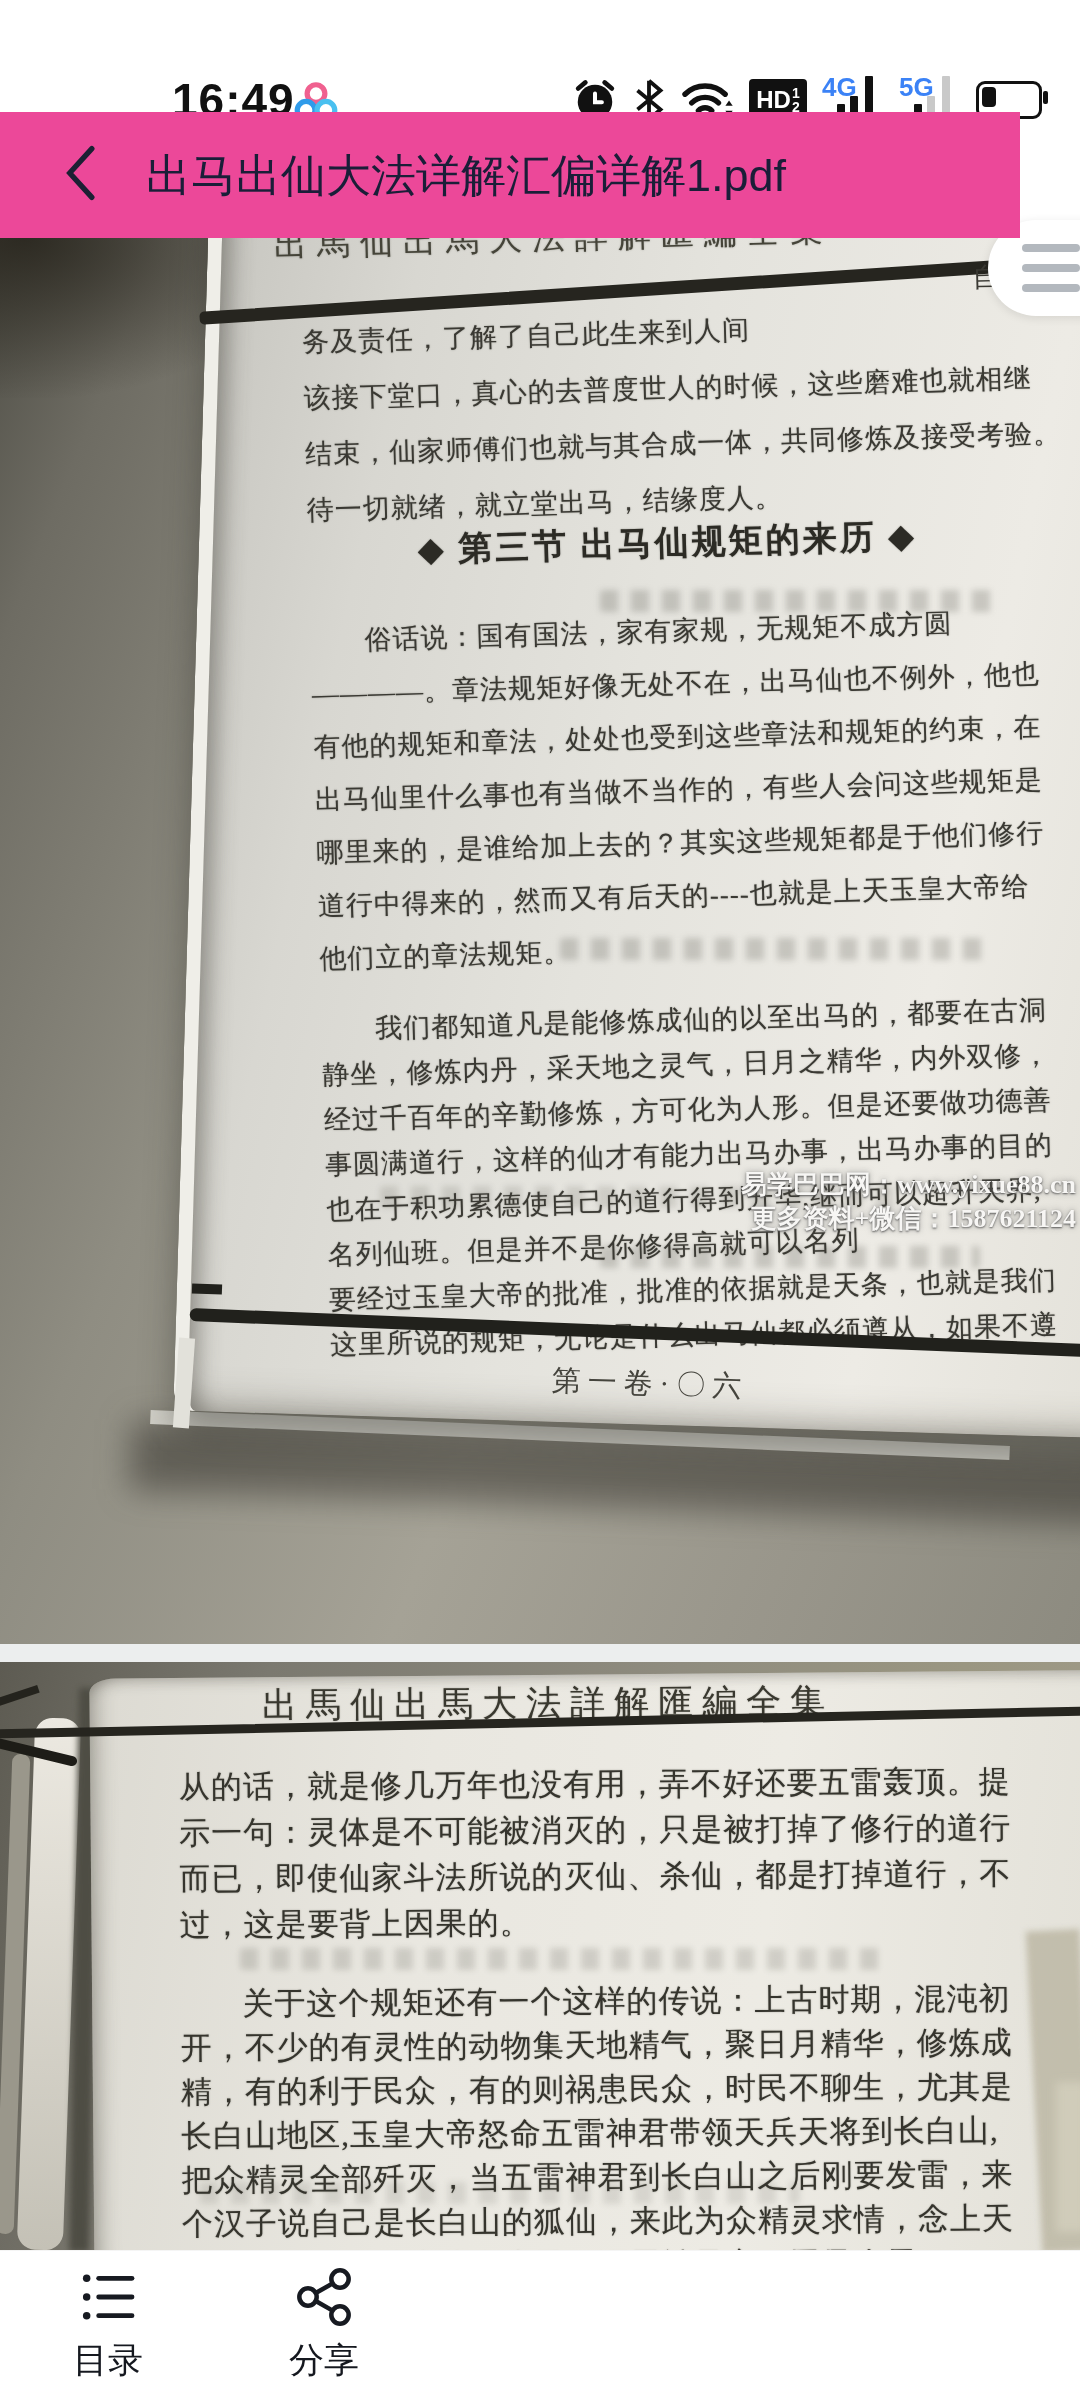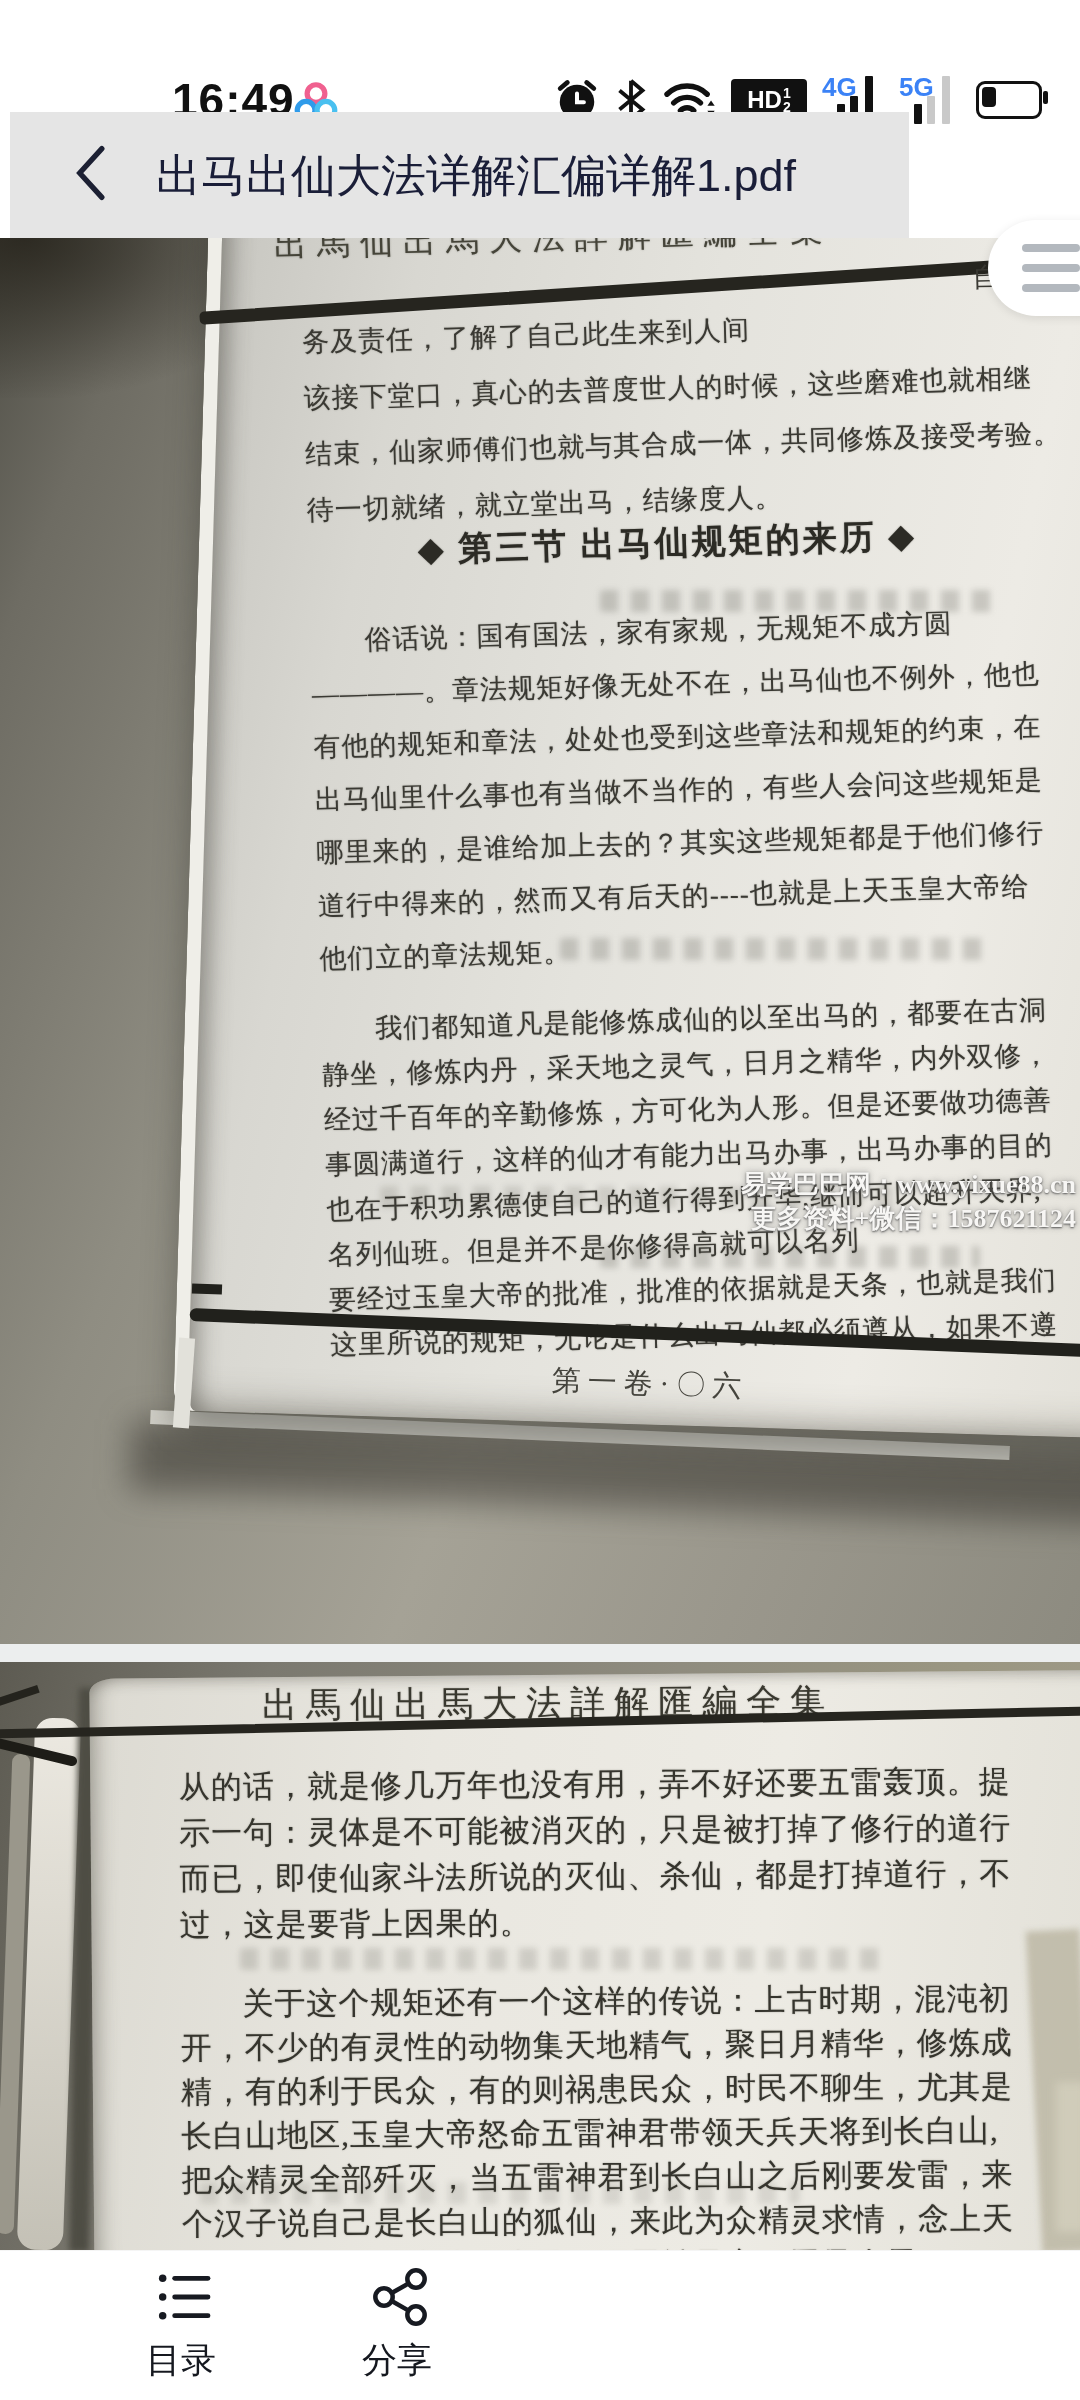--- a/index.html
+++ b/index.html
@@ -5,36 +5,36 @@
   html,body{margin:0;padding:0;background:#fff;}
   .screen{position:relative;width:1080px;height:2400px;overflow:hidden;background:#fff;
           font-family:"Liberation Sans",sans-serif;}
 
   
   .statusbar{position:absolute;left:0;top:0;width:1080px;height:112px;background:#fff;z-index:40;margin-top:39px;}
   .time{position:absolute;left:172px;top:34px;font-size:46px;font-weight:600;color:#111;letter-spacing:1px;}
   .applogo{position:absolute;left:292px;top:40px;width:48px;height:48px;}
   .sicons{position:absolute;right:38px;top:36px;height:50px;display:flex;align-items:center;gap:15px;}
   .sico{display:block;}
-  .hdbadge{width:76px;height:42px;background:#111;border-radius:4px;color:#fff;display:flex;align-items:center;justify-content:center;}
+  .hdbadge{width:58px;height:42px;background:#111;border-radius:4px;color:#fff;display:flex;align-items:center;justify-content:center;}
   .hdbadge .hdtxt{font-size:24px;font-weight:700;letter-spacing:0;}
   .hdcol{display:flex;flex-direction:column;line-height:1;margin-left:1px;}
   .hdcol span{font-size:14px;font-weight:700;}
   .net{position:relative;width:62px;height:48px;}
   .net .g{position:absolute;left:0;top:-4px;font-size:26px;font-weight:700;color:#3b82f6;}
   .net i{position:absolute;bottom:0;width:8px;border-radius:1px;background:#111;}
   .net i.b1{left:2px;height:12px;} .net i.b2{left:15px;height:20px;}
   .net i.b3{left:28px;height:28px;} .net i.b4{left:43px;height:48px;}
   .net.g5 i.b3,.net.g5 i.b4{background:#c9c9c9;}
   .batt{position:relative;width:60px;height:32px;border:3px solid #111;border-radius:9px;}
   .batt .fill{position:absolute;left:3px;top:3px;width:14px;height:20px;background:#111;border-radius:4px;}
   .batt .nub{position:absolute;right:-9px;top:7px;width:5px;height:13px;background:#111;border-radius:2px;}
 
   
-  .titlebar{position:absolute;left:0;top:112px;width:899px;height:126px;background:#e5e5e5;z-index:40;margin-left:10px;}
+  .titlebar{position:absolute;left:0;top:112px;width:1020px;height:126px;background:#ec4899;z-index:40;}
   .backbtn{position:absolute;left:56px;top:30px;width:54px;height:62px;}
   .doctitle{position:absolute;left:146px;top:34px;width:910px;font-size:45px;font-weight:500;color:#1a1e38;
             white-space:nowrap;overflow:hidden;text-overflow:ellipsis;}
 
   
   .photo{position:absolute;left:0;width:1080px;overflow:hidden;}
   .photo1{top:238px;height:1406px;background:linear-gradient(112deg,#504f47 0%,#6e6c63 10%,#8f8d82 32%,#a5a296 58%,#99968b 80%,#8d8b80 100%);}
   .p1dark{position:absolute;left:0;top:0;width:300px;height:160px;background:radial-gradient(ellipse at 8% 0%,rgba(38,35,27,.85),rgba(38,35,27,0) 72%);}
   .gapband{position:absolute;left:0;top:1644px;width:1080px;height:18px;background:#eceeee;}
   .photo2{top:1662px;height:588px;background:linear-gradient(105deg,#5d5b52 0%,#7b7970 22%,#8f8c7f 55%,#9a9681 78%,#a19c8b 100%);}
@@ -96,21 +96,21 @@
             display:flex;align-items:center;justify-content:center;box-shadow:0 2px 10px rgba(0,0,0,.10);}
   .pagepill span{font-size:47px;font-weight:500;color:#40464d;letter-spacing:1px;}
   .menubtn{position:absolute;left:988px;top:220px;width:150px;height:96px;border-radius:48px;background:#fff;z-index:30;
            box-shadow:0 2px 10px rgba(0,0,0,.10);}
   .menubtn i{position:absolute;left:34px;width:58px;height:8px;border-radius:4px;background:#b3b8be;}
   .menubtn i:nth-child(1){top:24px;} .menubtn i:nth-child(2){top:44px;} .menubtn i:nth-child(3){top:64px;}
 
   
   .toolbar{position:absolute;left:0;top:2250px;width:1080px;height:150px;background:#fff;z-index:40;
            display:flex;border-top:1px solid rgba(0,0,0,.04);}
-  .tbitem{width:216px;display:flex;flex-direction:column;align-items:flex-end;padding-top:14px;}
+  .tbitem{width:216px;display:flex;flex-direction:column;align-items:center;padding-top:14px;}
   .tbitem svg{display:block;}
   .tblabel{margin-top:8px;font-size:35px;color:#15181f;}
 </style>
 </head>
 <body>
 
 <div class="screen">
 
   <div class="statusbar">
     <div class="time">16:49</div>

